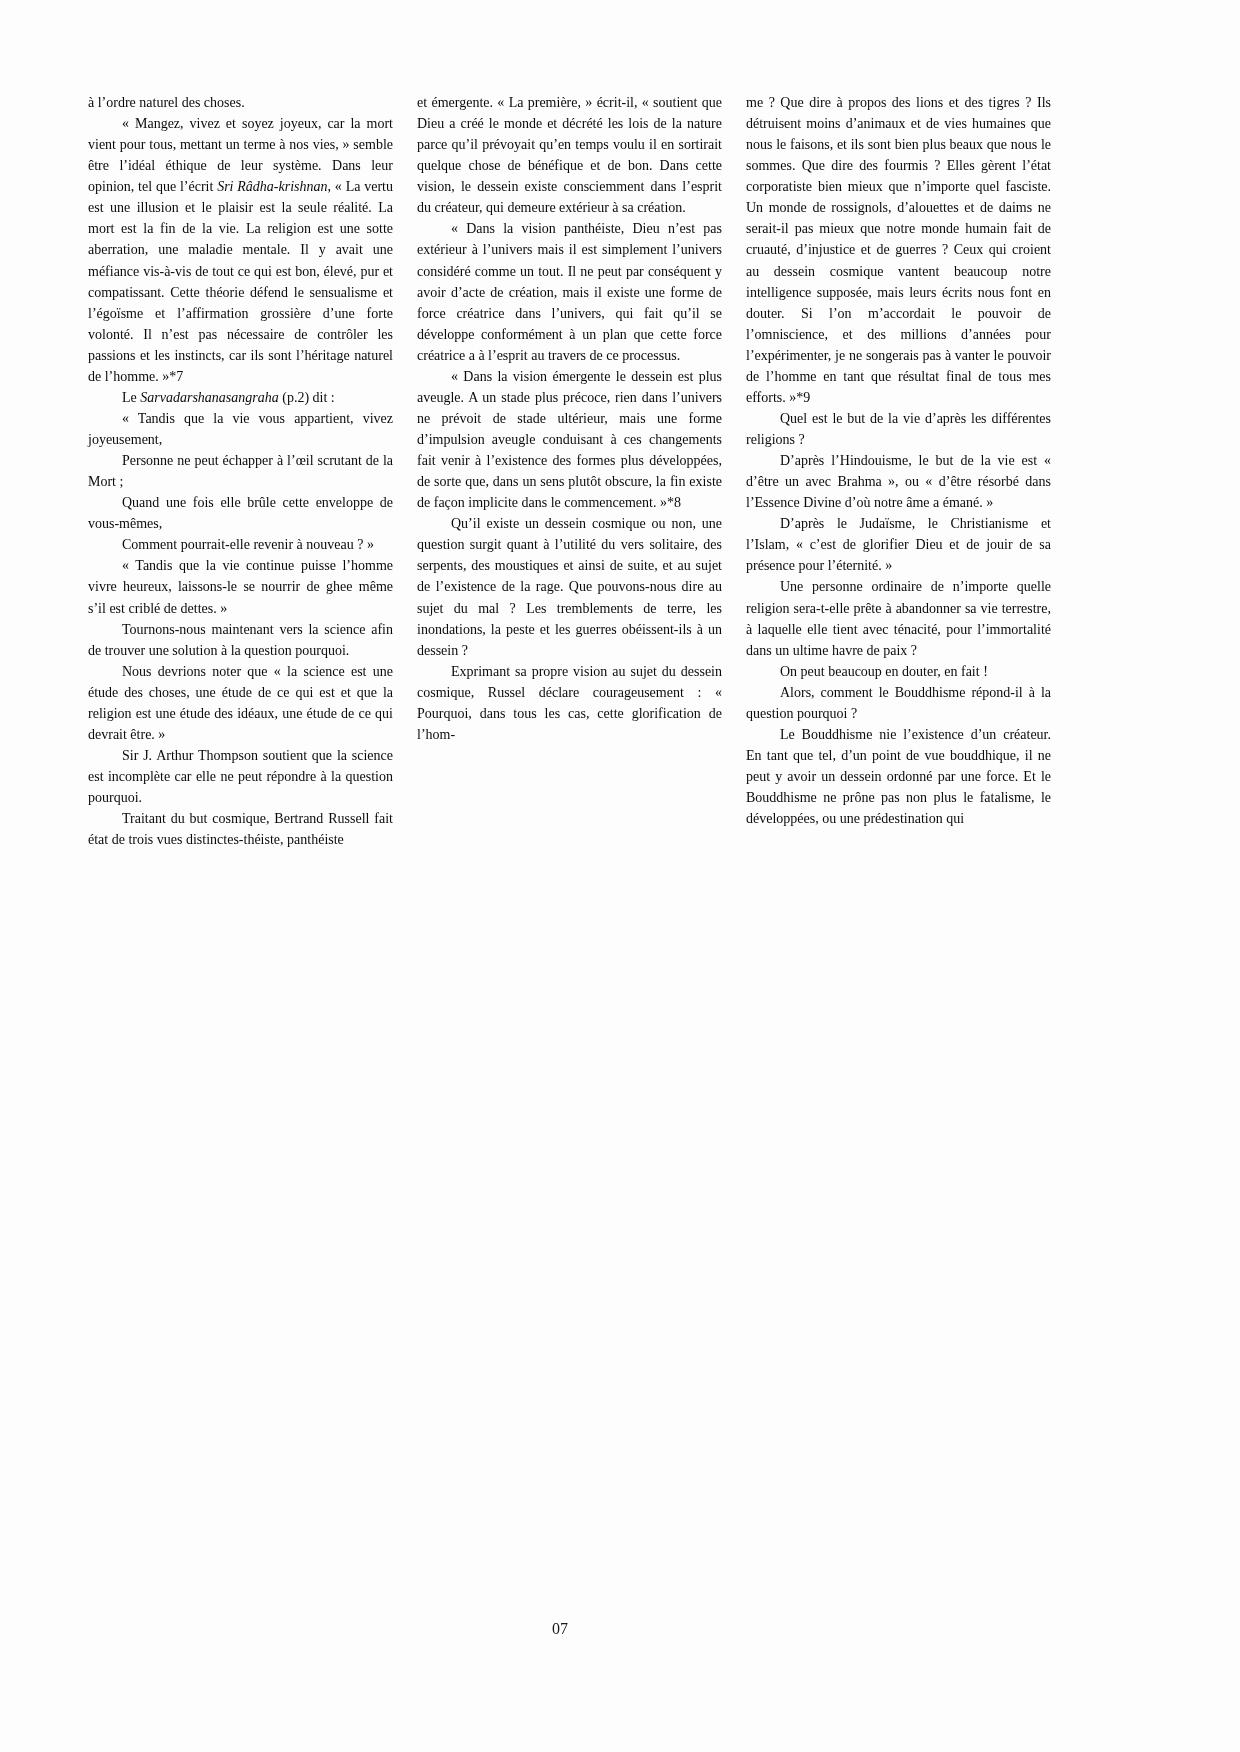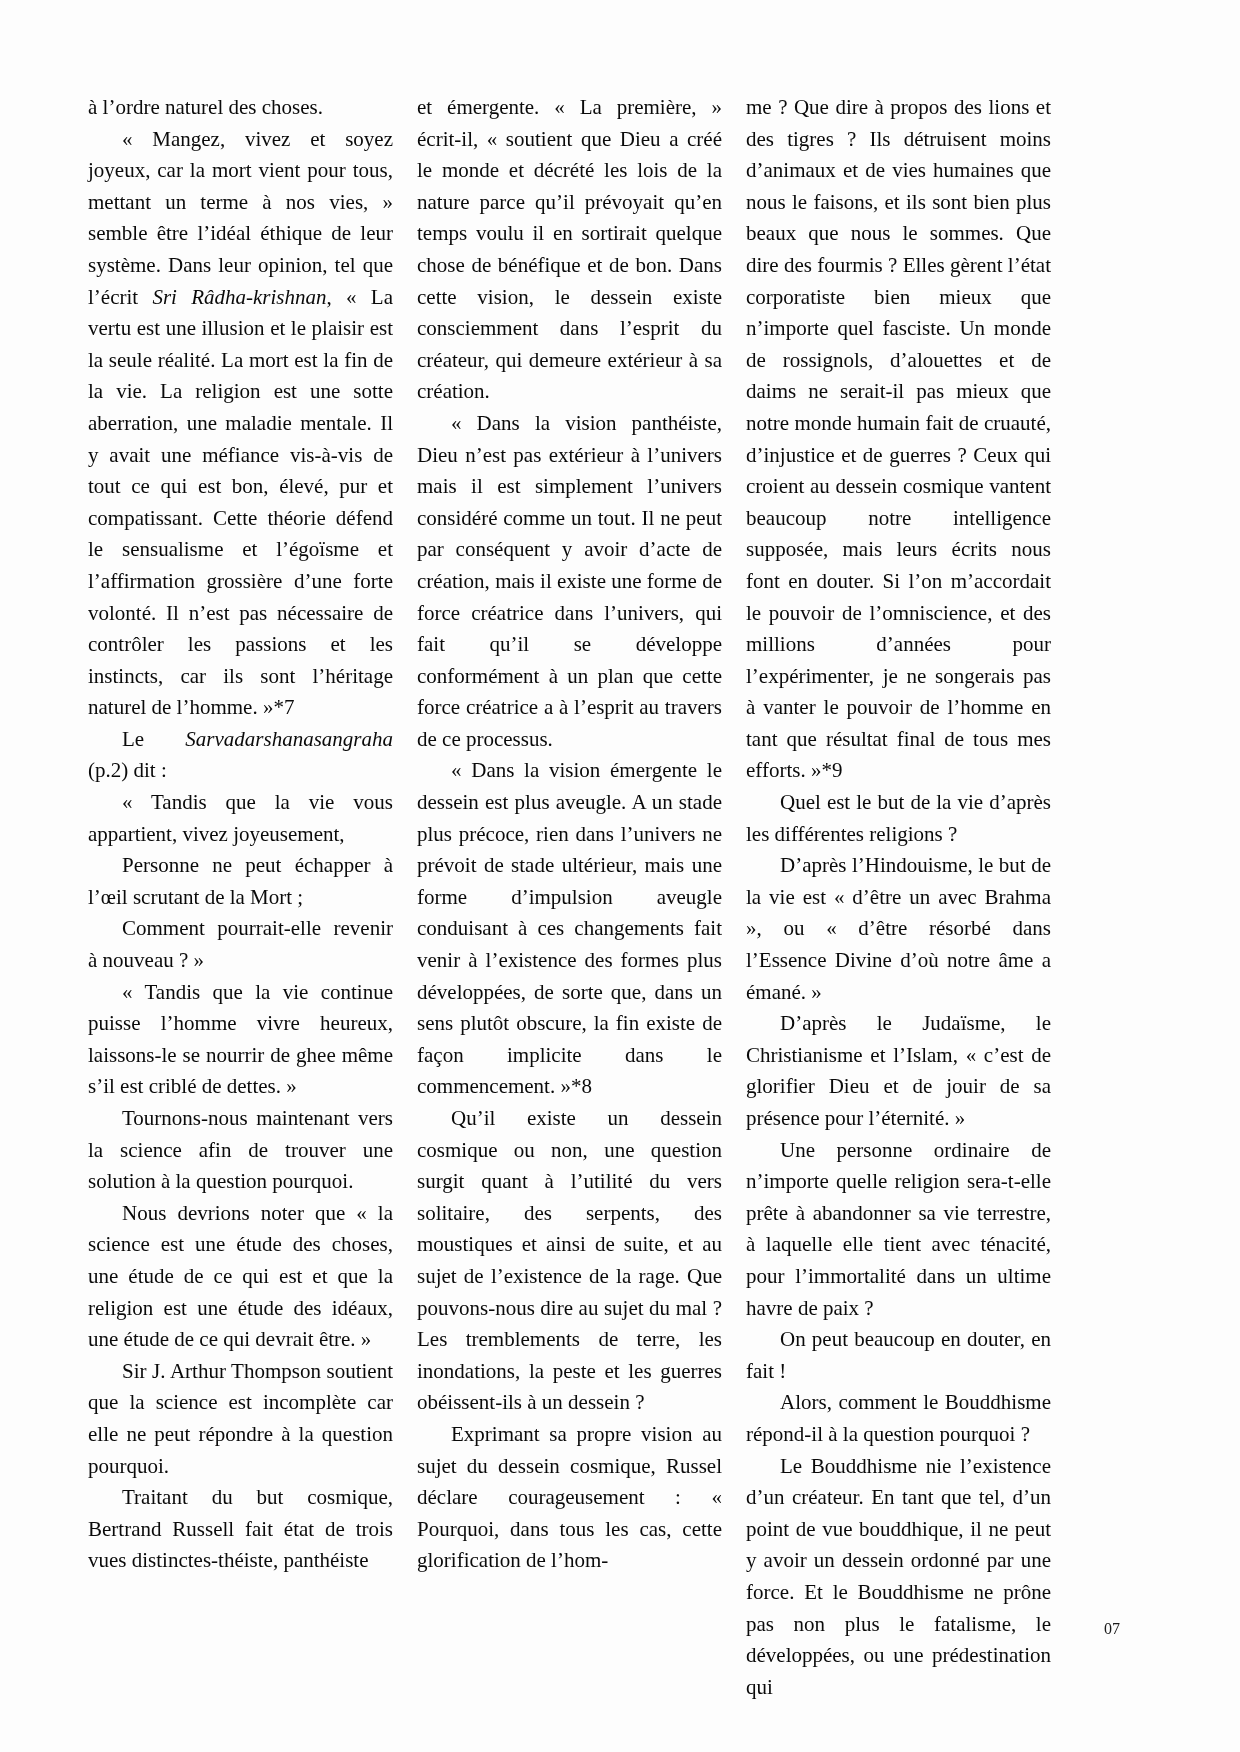--- a/index.html
+++ b/index.html
@@ -25,21 +25,21 @@
     position: absolute;
     left: 88px;
     top: 92px;
     width: 1064px;
     display: flex;
     flex-direction: row;
     gap: 24px;
   }
   .col {
     width: 305px;
-    font-size: 21px;
+    font-size: 14px;
     line-height: 1.505;
     text-align: justify;
     text-justify: inter-word;
     hyphens: manual;
   }
   .col p {
     margin: 0;
     text-indent: 34px;
   }
   .col p.noindent {
@@ -47,40 +47,41 @@
   }
   .col p:last-child {
     text-align: justify;
   }
   .it { font-style: italic; }
   .footer {
     position: absolute;
     left: 0;
     top: 1620px;
     width: 1120px;
-    text-align: right;
+    text-align: center;
     font-size: 16px;
     font-family: "Liberation Serif", serif;
     color: #1a1a1a;
   }
   
   .col p { text-align-last: auto; }
 </style>
 </head>
 <body>
 
 <div class="page">
 
   <div class="columns">
     <div class="col" id="col-1">
         <p class="noindent"><span>à l’ordre naturel des choses.</span></p>
         <p><span>« Mangez, vivez et soyez joyeux, car la mort vient pour tous, mettant un terme à nos vies, » semble être l’idéal éthique de leur système. Dans leur opinion, tel que l’écrit </span><span class="it">Sri Râdha-krishnan</span><span>, « La vertu est une illusion et le plaisir est la seule réalité. La mort est la fin de la vie. La religion est une sotte aberration, une maladie mentale. Il y avait une méfiance vis-à-vis de tout ce qui est bon, élevé, pur et compatissant. Cette théorie défend le sensualisme et l’égoïsme et l’affirmation grossière d’une forte volonté. Il n’est pas nécessaire de contrôler les passions et les instincts, car ils sont l’héritage naturel de l’homme. »*7</span></p>
         <p><span>Le </span><span class="it">Sarvadarshanasangraha</span><span> (p.2) dit :</span></p>
         <p><span>« Tandis que la vie vous appartient, vivez joyeusement,</span></p>
         <p><span>Personne ne peut échapper à l’œil scrutant de la Mort ;</span></p>
+        <p><span>Quand une fois elle brûle cette enveloppe de vous-mêmes,</span></p>
         <p><span>Comment pourrait-elle revenir à nouveau ? »</span></p>
         <p><span>« Tandis que la vie continue puisse l’homme vivre heureux, laissons-le se nourrir de ghee même s’il est criblé de dettes. »</span></p>
         <p><span>Tournons-nous maintenant vers la science afin de trouver une solution à la question pourquoi.</span></p>
         <p><span>Nous devrions noter que « la science est une étude des choses, une étude de ce qui est et que la religion est une étude des idéaux, une étude de ce qui devrait être. »</span></p>
         <p><span>Sir J. Arthur Thompson soutient que la science est incomplète car elle ne peut répondre à la question pourquoi.</span></p>
         <p><span>Traitant du but cosmique, Bertrand Russell fait état de trois vues distinctes-théiste, panthéiste</span></p>
       </div>
     <div class="col" id="col-2">
         <p class="noindent"><span>et émergente. « La première, » écrit-il, « soutient que Dieu a créé le monde et décrété les lois de la nature parce qu’il prévoyait qu’en temps voulu il en sortirait quelque chose de bénéfique et de bon. Dans cette vision, le dessein existe consciemment dans l’esprit du créateur, qui demeure extérieur à sa création.</span></p>
         <p><span>« Dans la vision panthéiste, Dieu n’est pas extérieur à l’univers mais il est simplement l’univers considéré comme un tout. Il ne peut par conséquent y avoir d’acte de création, mais il existe une forme de force créatrice dans l’univers, qui fait qu’il se développe conformément à un plan que cette force créatrice a à l’esprit au travers de ce processus.</span></p>

